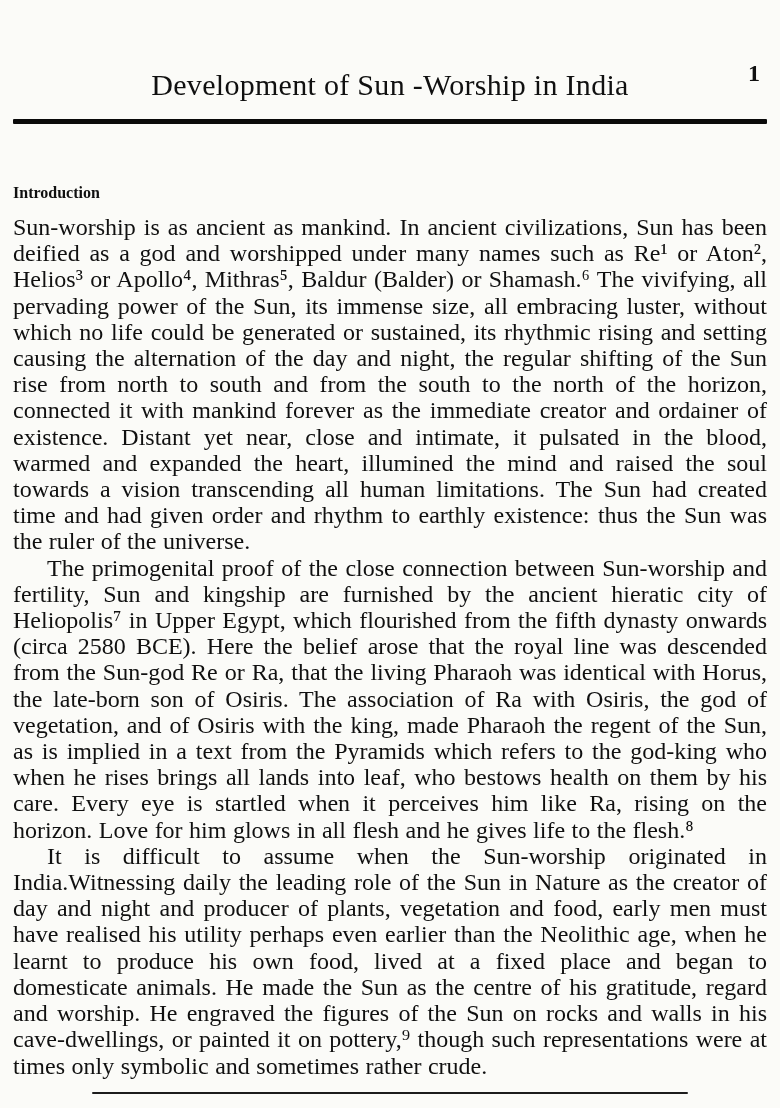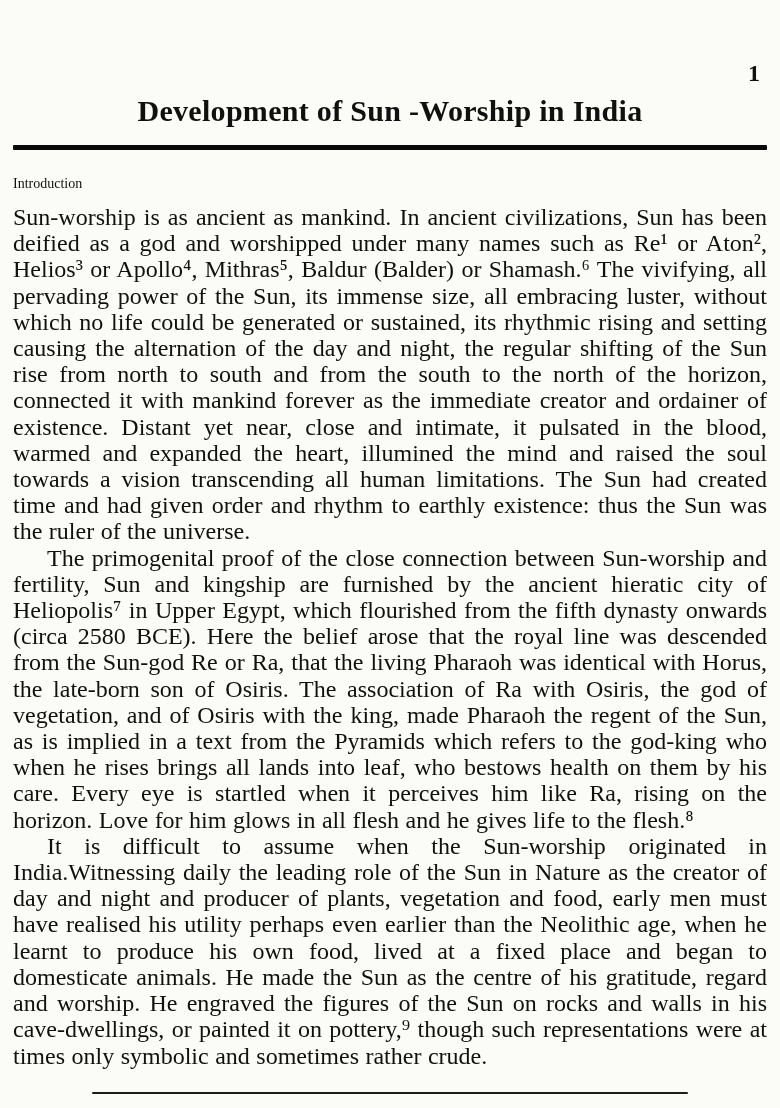--- a/index.html
+++ b/index.html
@@ -24,36 +24,36 @@
   }
   .page-number {
     position: absolute;
     top: 60px;
     right: 20px;
     font-size: 24px;
     font-weight: bold;
   }
   .chapter-title {
     margin: 0;
-    padding-top: 94px;
+    padding-top: 68px;
     text-align: center;
     font-size: 30px;
-    font-weight: bold;
+    font-weight: normal;
     letter-spacing: 0.3px;
   }
   .title-rule {
     height: 5px;
     background: #0a0a0a;
     margin-top: 17px;
     border-radius: 1px;
   }
   .section-heading {
-    margin: 26px 0 12px 0;
-    font-size: 14px;
-    font-weight: normal;
+    margin: 60px 0 12px 0;
+    font-size: 16px;
+    font-weight: bold;
   }
   .body-paragraph {
     margin: 0;
     font-size: 24px;
     line-height: 26.2px;
     text-align: justify;
     word-spacing: 0.5px;
   }
   .body-paragraph.indent {
     text-indent: 34px;

